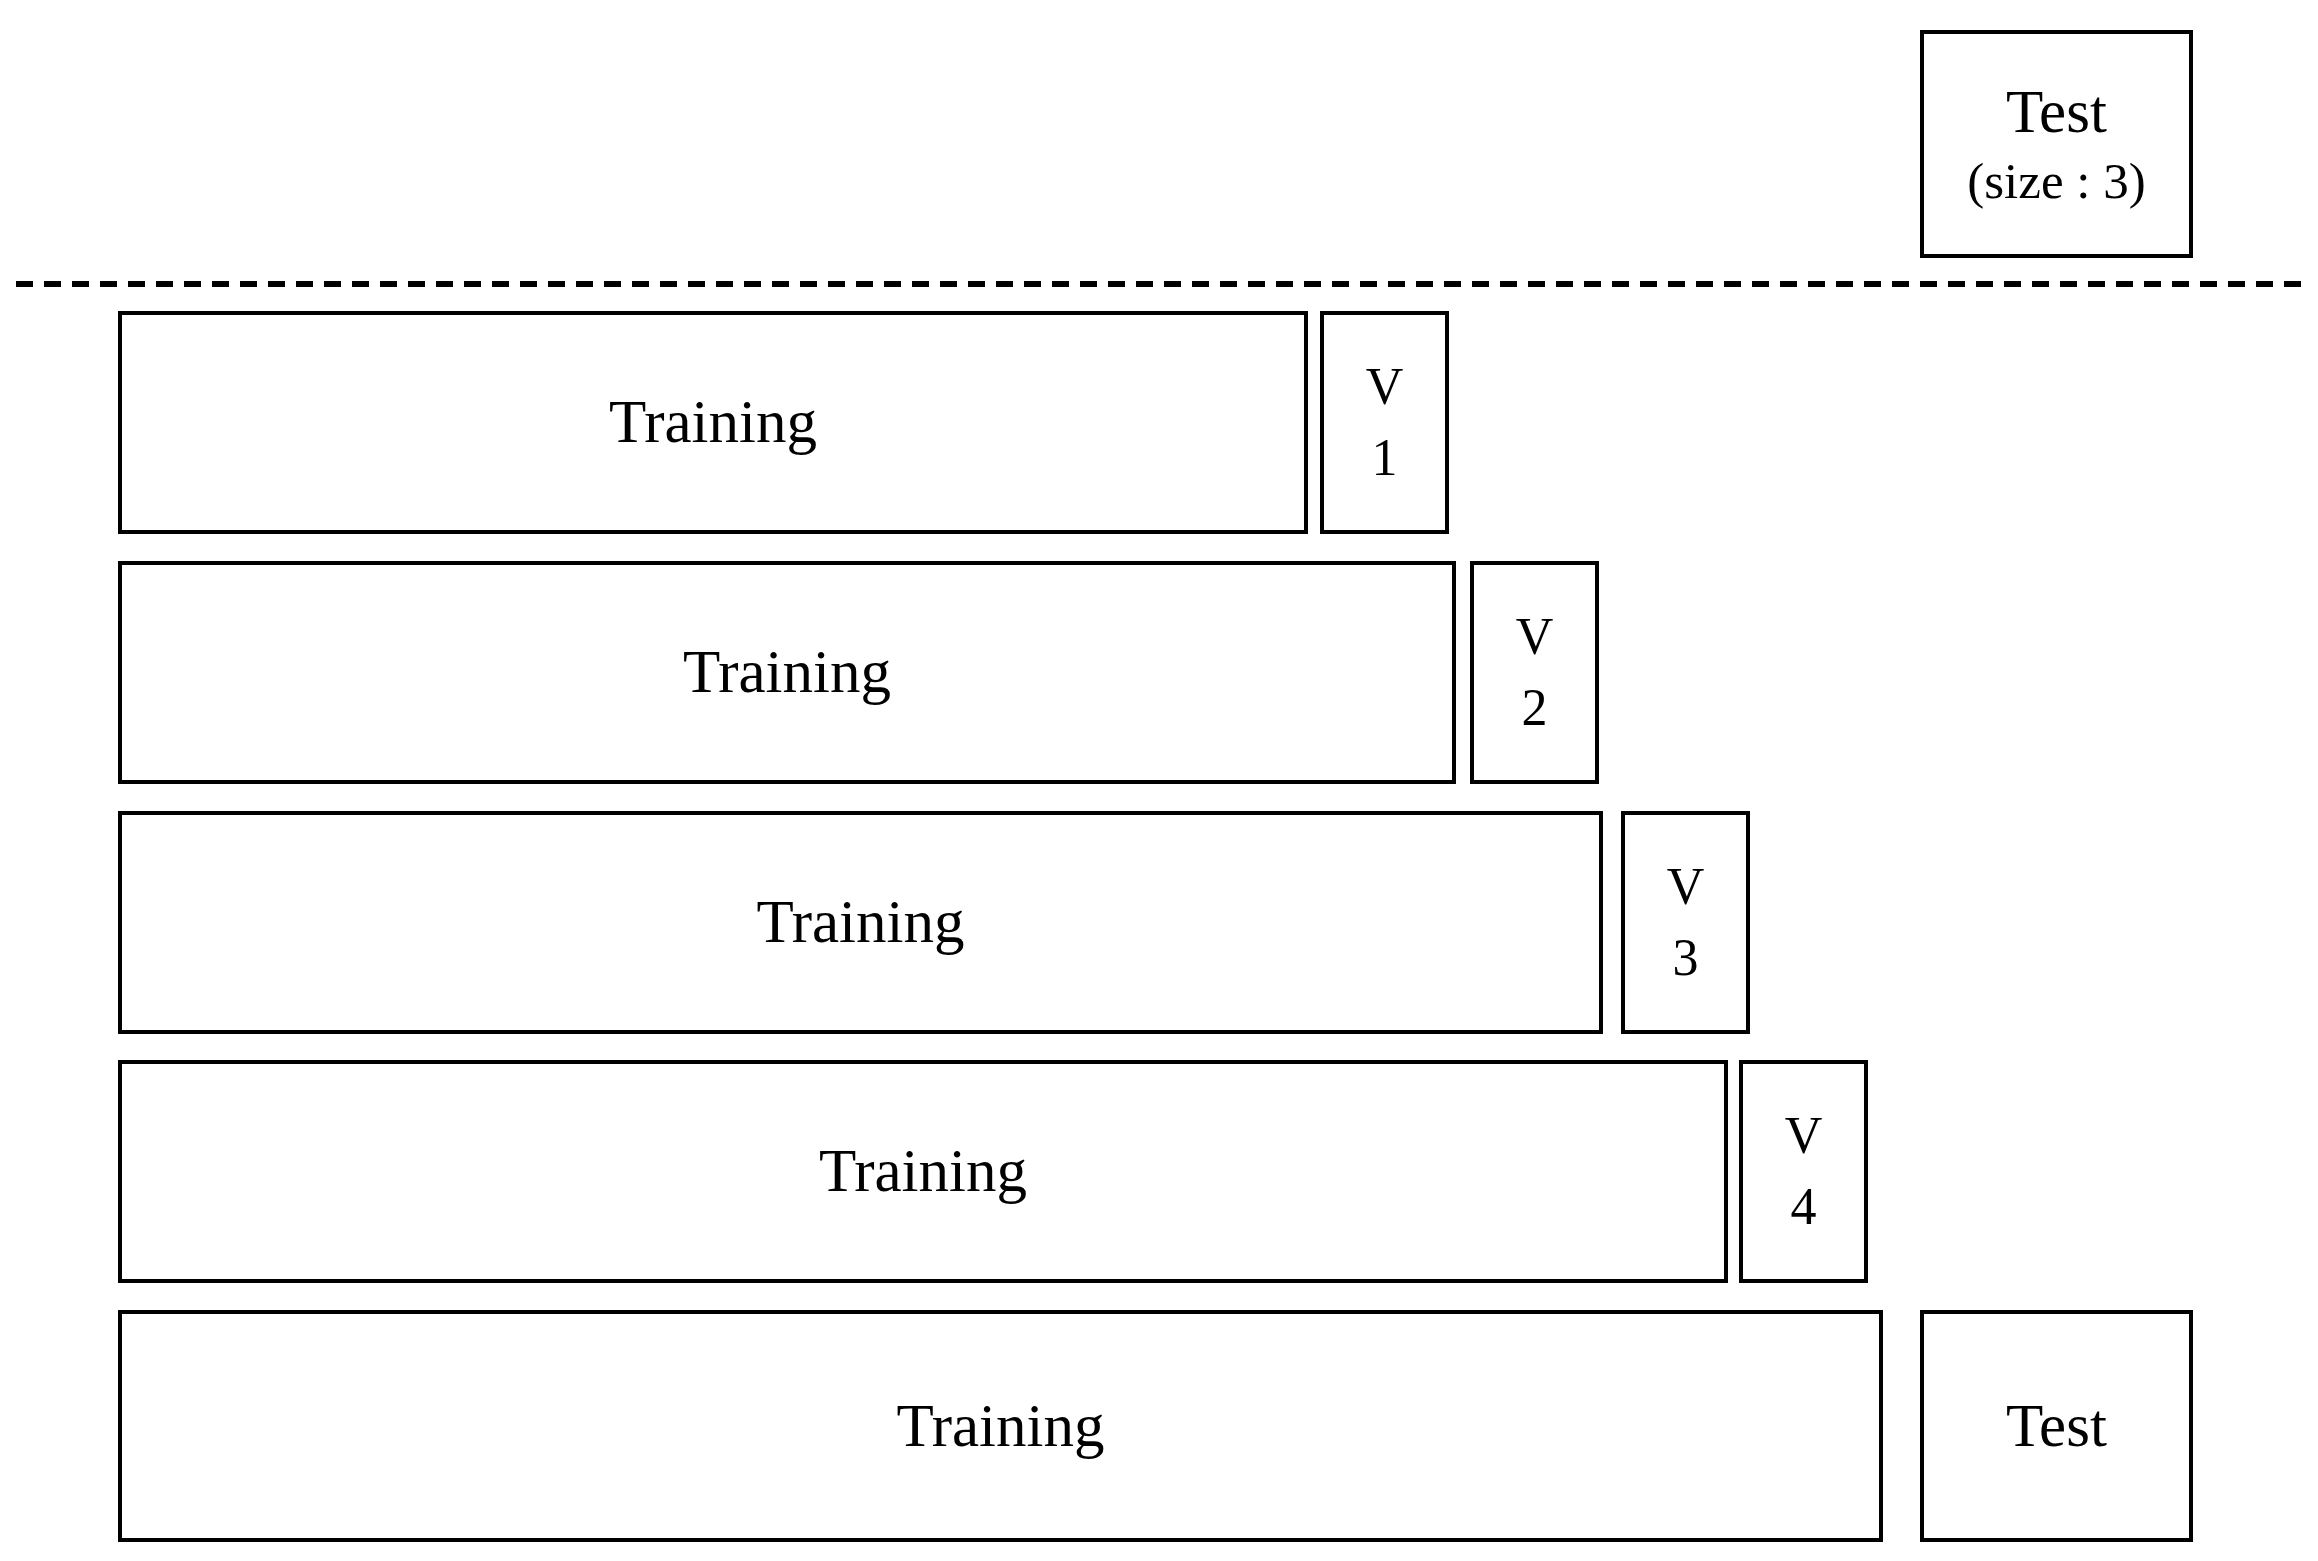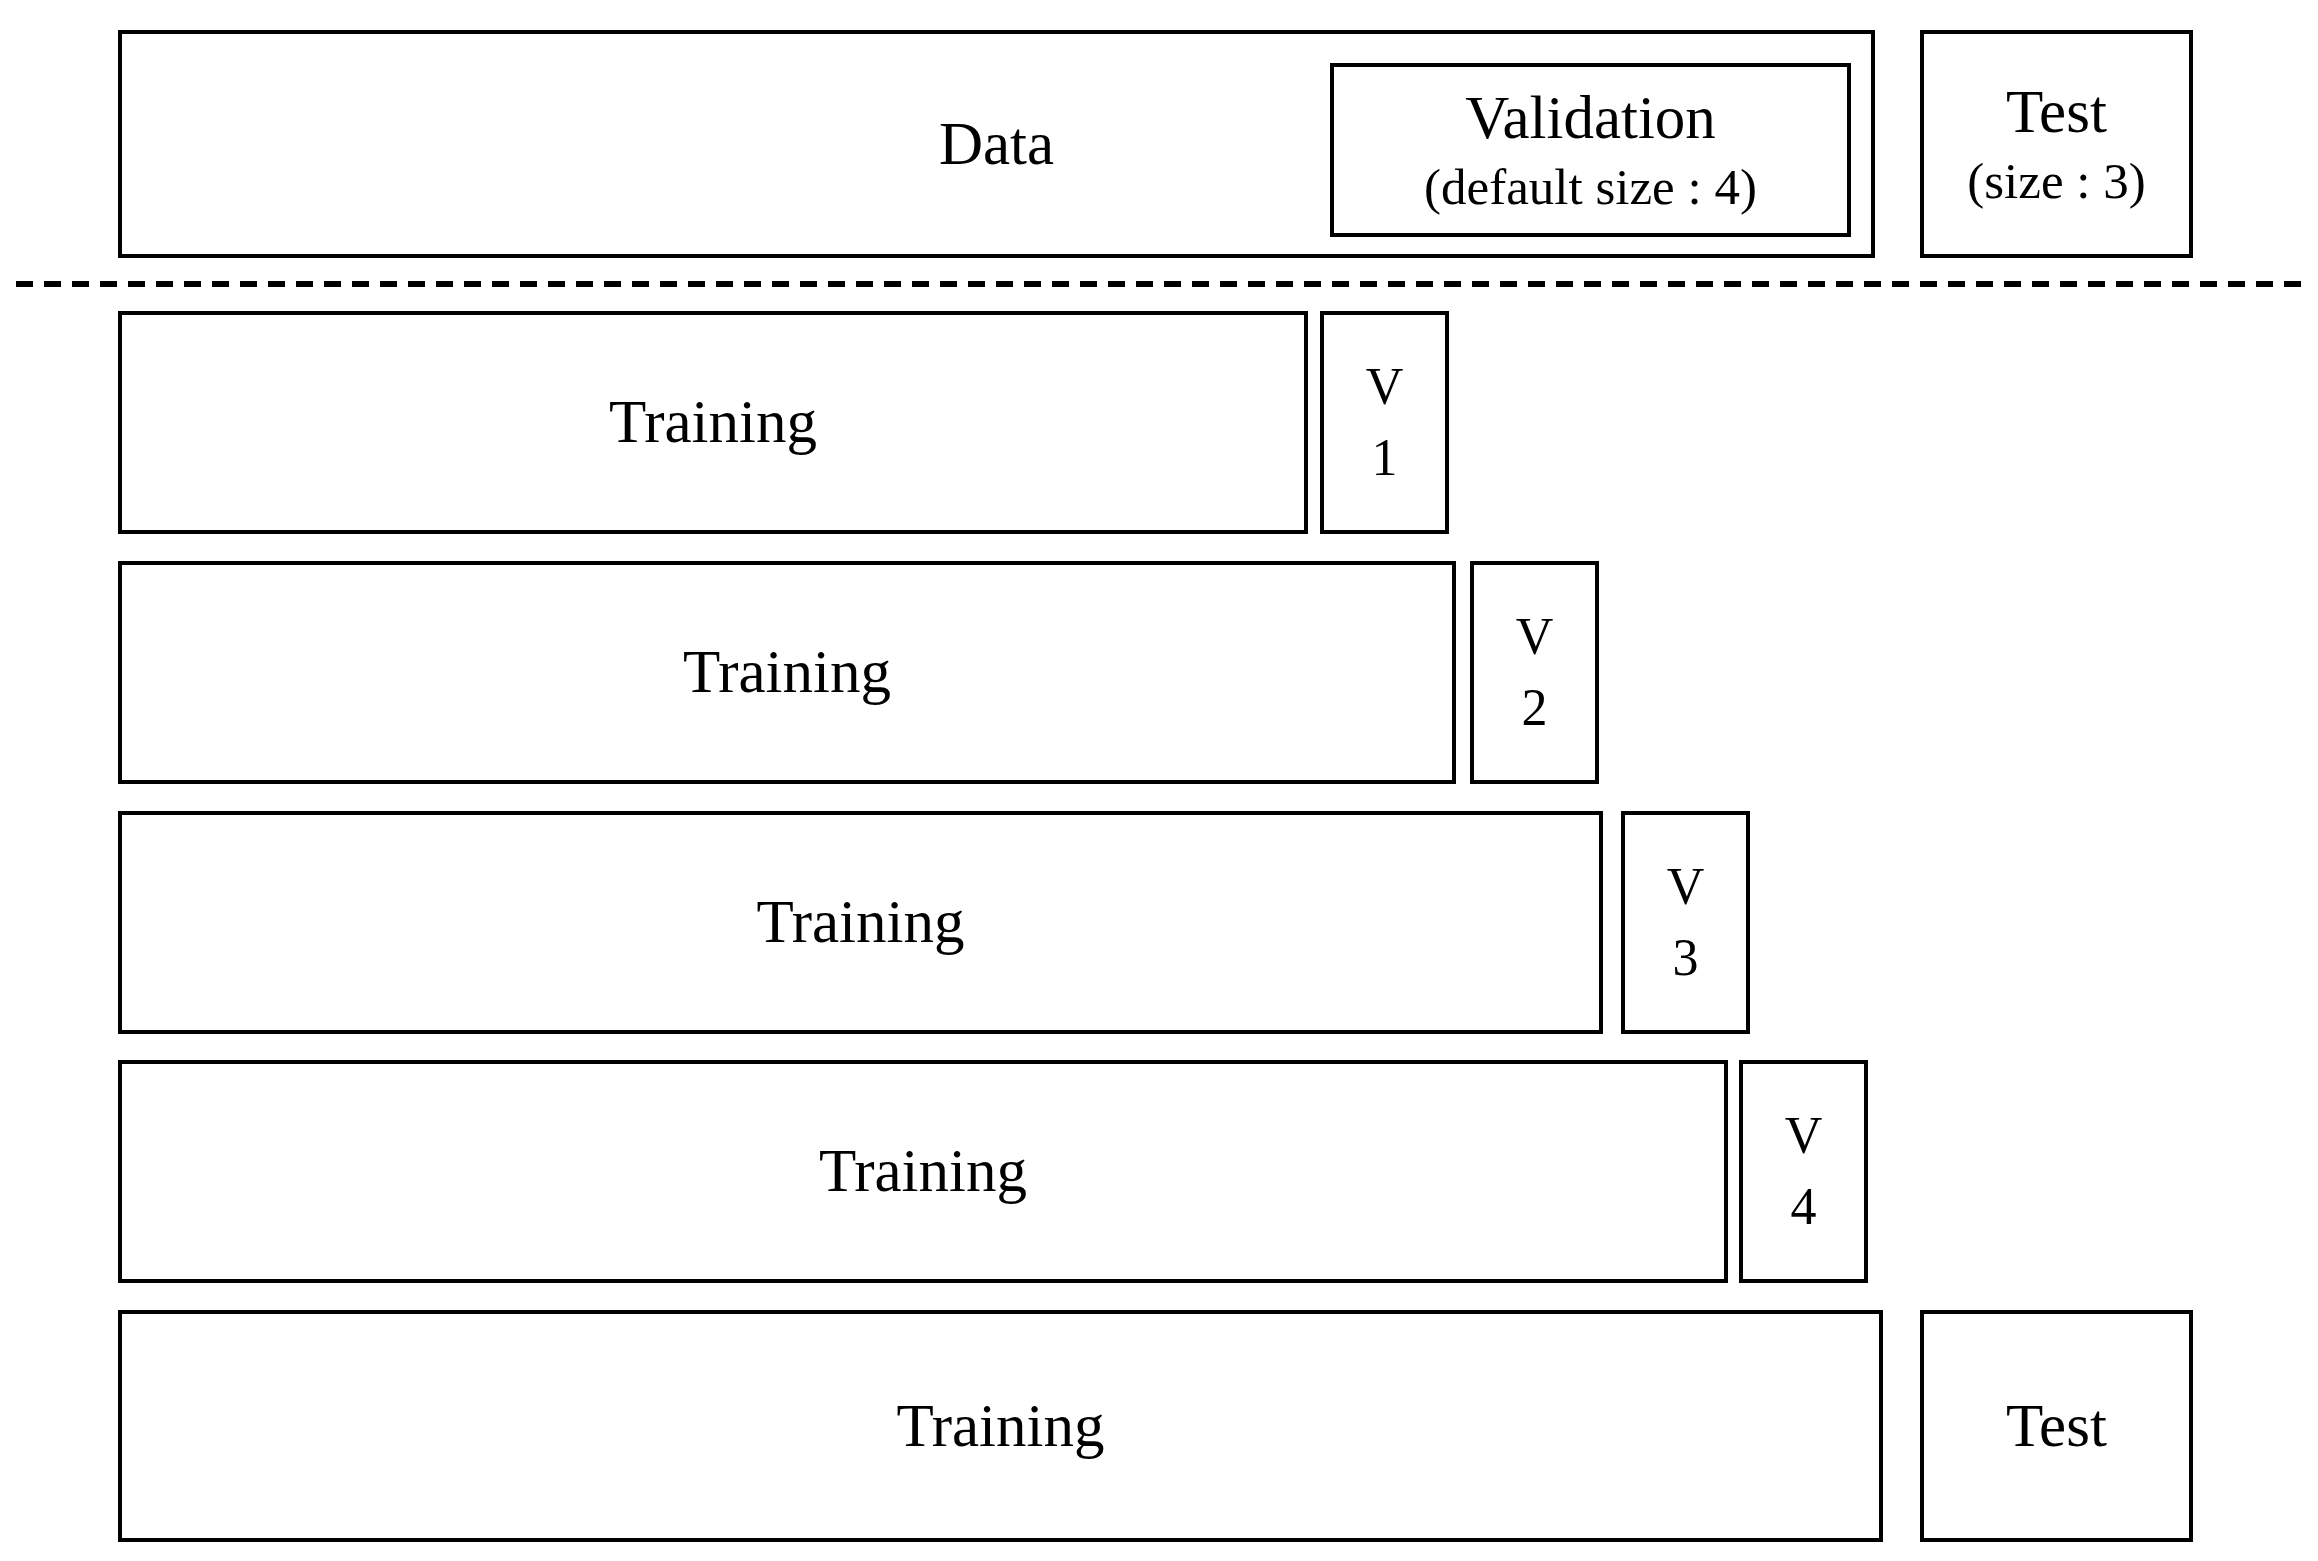--- a/index.html
+++ b/index.html
@@ -71,29 +71,20 @@
   .t4 { left: 118px; top: 1060px; width: 1610px; height: 223px; }
   .v4 { left: 1739px; top: 1060px; width: 129px; height: 223px; }
   .t5 { left: 118px; top: 1310px; width: 1765px; height: 232px; }
   .test-box-bottom { left: 1920px; top: 1310px; width: 273px; height: 232px; }
 </style>
 </head>
 <body>
 
 <div class="canvas">
 
-  <div class="box data-box">
-    <span class="label-main">Data</span>
-    <div class="box validation-box">
-      <div class="stack">
-        <span class="label-main">Validation</span>
-        <span class="label-sub">(default size : 4)</span>
-      </div>
-    </div>
-  </div>
 
   <div class="box test-box-top">
     <div class="stack">
       <span class="label-main">Test</span>
       <span class="label-sub">(size : 3)</span>
     </div>
   </div>
 
   <div class="dashed-divider"></div>
 

